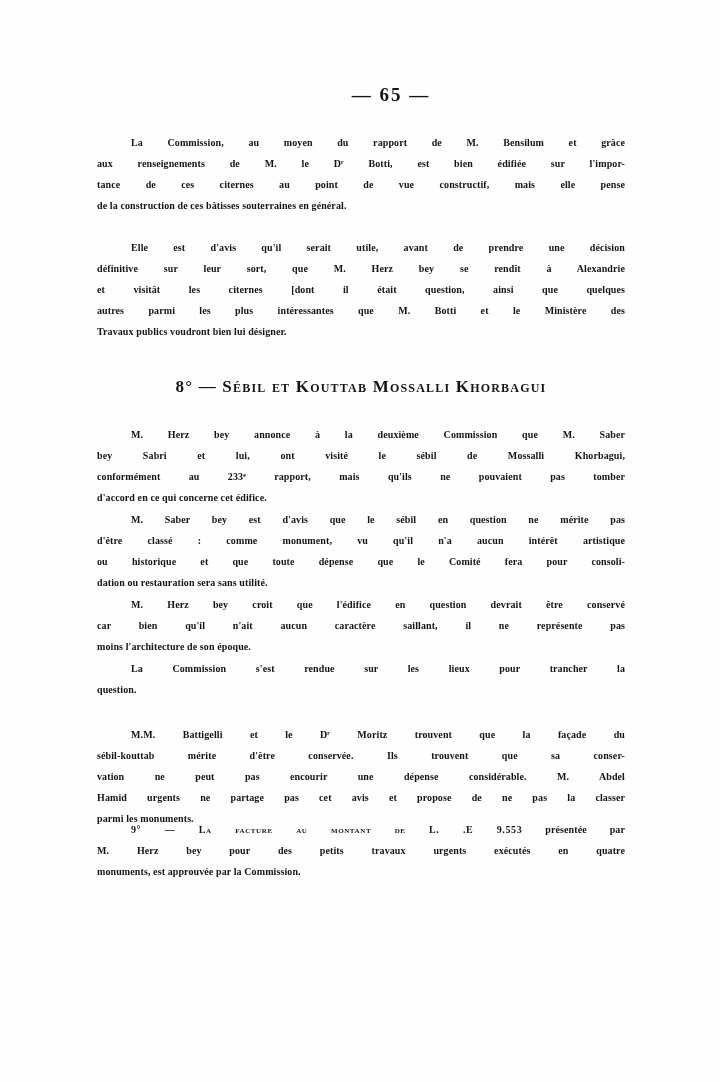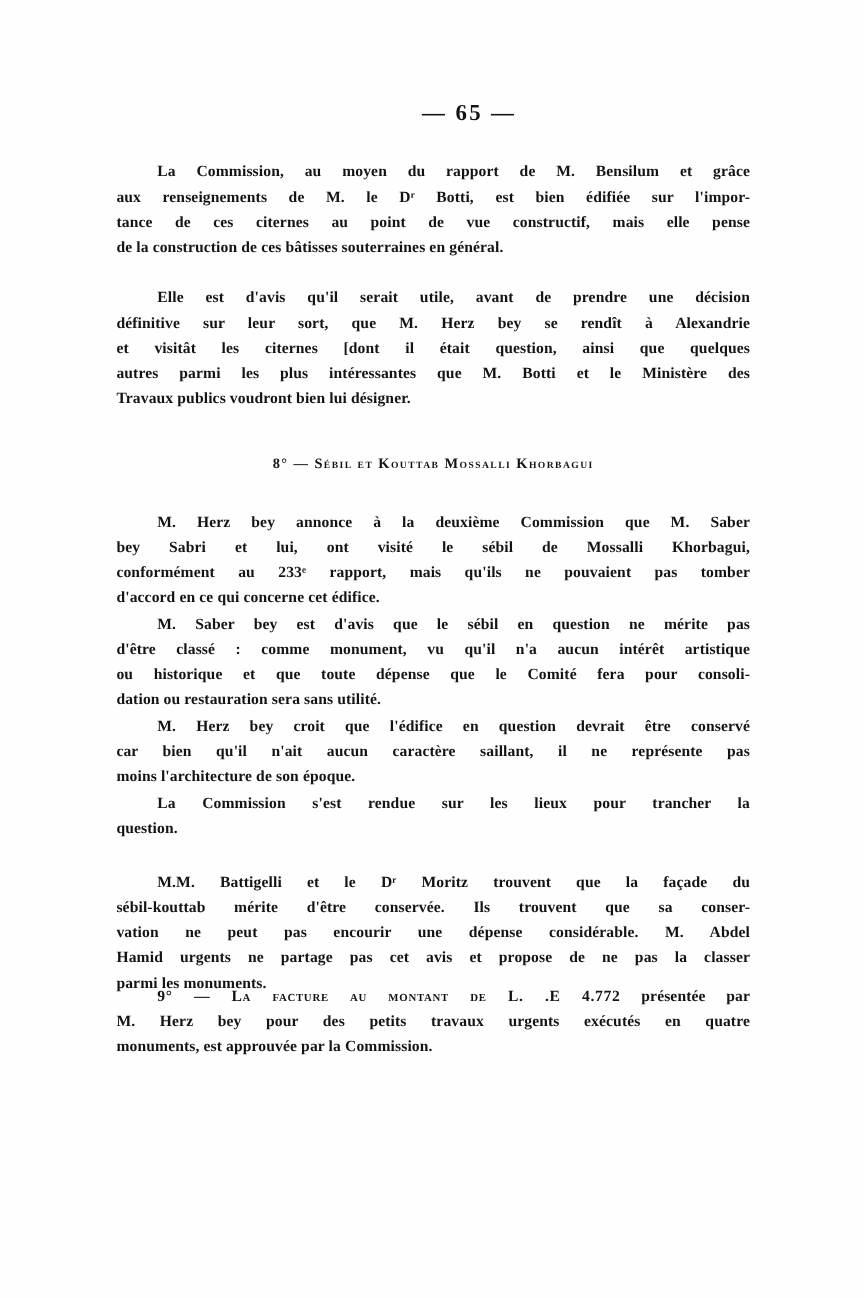--- a/index.html
+++ b/index.html
@@ -25,38 +25,38 @@
     text-align: center;
     font-size: 19px;
     letter-spacing: 2px;
     margin-left: 31px;
   }
   .textcol {
     left: 97px;
     width: 528px;
   }
   .line {
-    font-size: 13px;
+    font-size: 10px;
     line-height: 21px;
     text-align: justify;
     text-align-last: justify;
     letter-spacing: 0.1px;
   }
   .lines-wrap > .line:last-child {
     text-align-last: left;
   }
   .para > .line:first-child {
     text-indent: 34px;
   }
   .heading {
     left: 97px;
     width: 528px;
     text-align: center;
     font-variant: small-caps;
-    font-size: 12px;
+    font-size: 17px;
     line-height: 21px;
     letter-spacing: 1.2px;
   }
   .sc {
     font-variant: small-caps;
     letter-spacing: 0.6px;
   }
 </style>
 </head>
 <body>
@@ -109,20 +109,20 @@
 
   <div class="abs textcol para lines-wrap" style="top:724px">
       <div class="line">M.M. Battigelli et le Dʳ Moritz trouvent que la façade du</div>
       <div class="line">sébil-kouttab mérite d'être conservée. Ils trouvent que sa conser-</div>
       <div class="line">vation ne peut pas encourir une dépense considérable. M. Abdel</div>
       <div class="line">Hamid urgents ne partage pas cet avis et propose de ne pas la classer</div>
       <div class="line">parmi les monuments.</div>
     </div>
 
   <div class="abs textcol para" style="top:819px">
-    <div class="line"><span class="sc">9° — La facture au montant de L. .E 4.772</span> <span>présentée par</span></div>
+    <div class="line"><span class="sc">9° — La facture au montant de L. .E 9.553</span> <span>présentée par</span></div>
     <div class="lines-wrap">
         <div class="line">M. Herz bey pour des petits travaux urgents exécutés en quatre</div>
         <div class="line">monuments, est approuvée par la Commission.</div>
       </div>
   </div>
 
 </div>
 
 </body></html>

